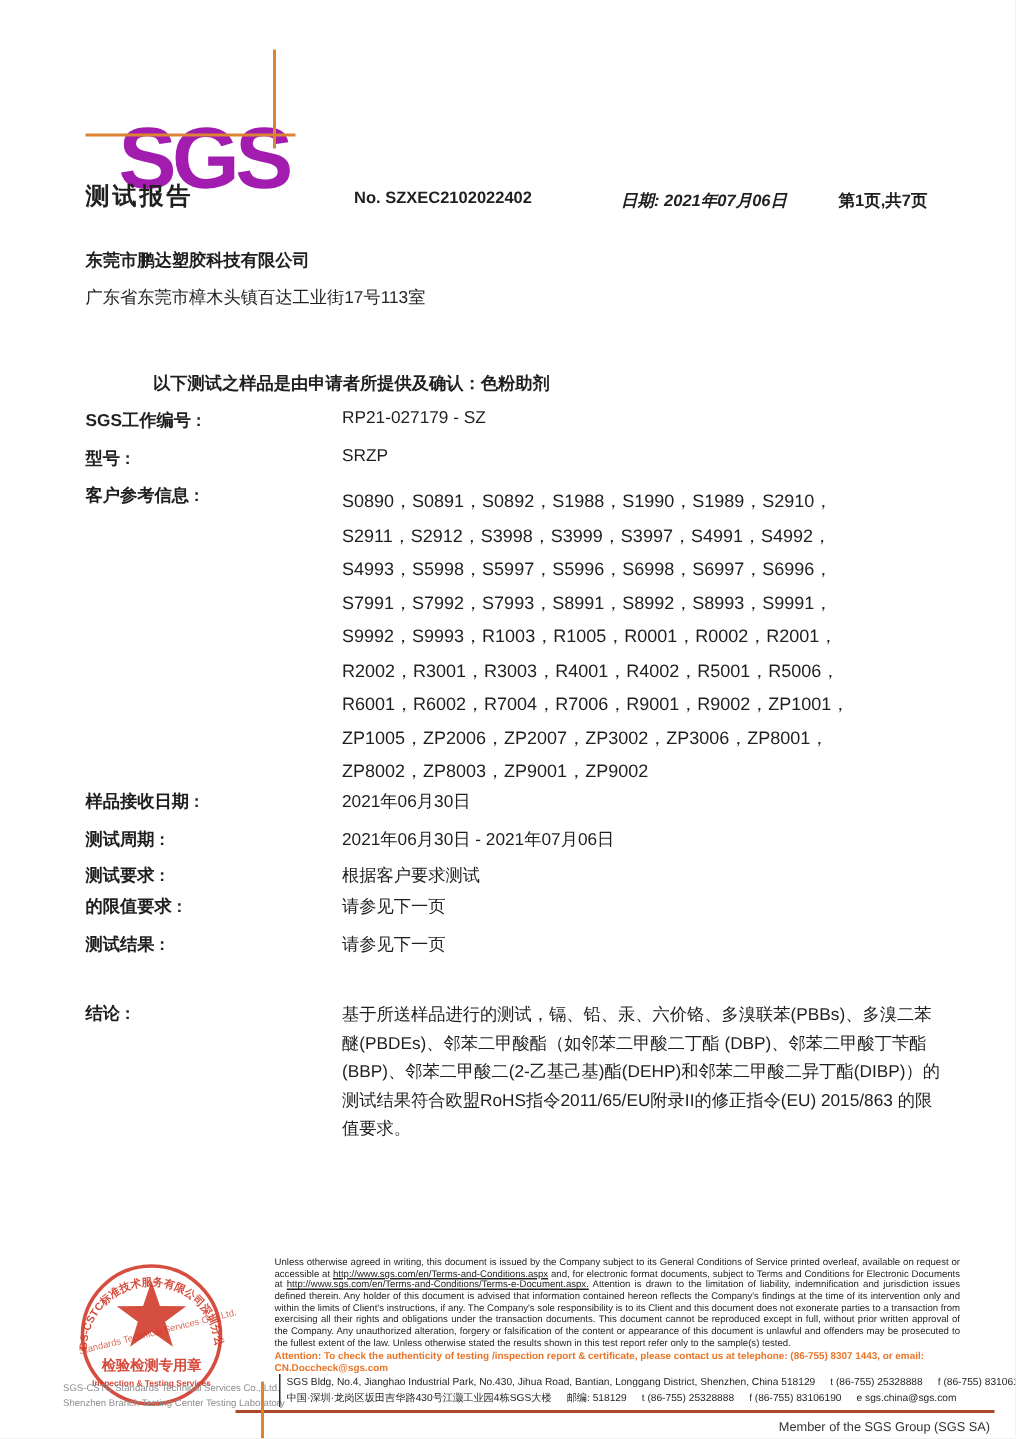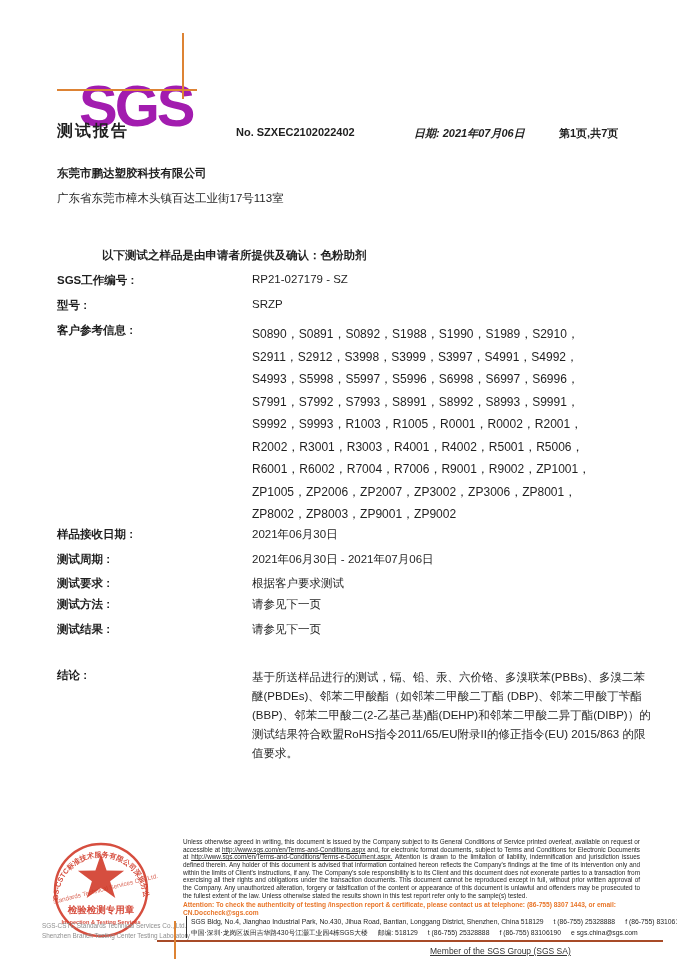--- a/index.html
+++ b/index.html
@@ -23,21 +23,21 @@
   .doc-title   { position:absolute; left:57px;  top:121px; font-size:16px; font-weight:bold; letter-spacing:2px; }
   .report-no   { position:absolute; left:236px; top:126px; font-size:11px; font-weight:bold; }
   .report-date { position:absolute; left:414px; top:126px; font-size:11px; font-weight:bold;font-style:italic; }
   .page-info   { position:absolute; left:559px; top:126px; font-size:11px; font-weight:bold; }
   
   .applicant-name    { position:absolute; left:57px; top:166px; font-size:11.5px; font-weight:bold; }
   .applicant-address { position:absolute; left:57px; top:191px; font-size:11.5px; font-weight:normal; }
   
   .sample-statement { position:absolute; left:57px; top:248px; font-size:11.5px; font-weight:bold;margin-left:45px; }
   
-  .frow { position:absolute; left:57px; width:572px; display:flex;gap:24px; }
+  .frow { position:absolute; left:57px; width:572px; display:flex; }
   .flabel { width:171px; font-size:11.5px; font-weight:bold; flex:none; }
   .fvalue { flex:1; font-size:11.5px; }
   .ref-line { line-height:22.5px; font-size:12px; }
   .frow-job      { top:273px; }
   .frow-model    { top:298px; }
   .frow-ref      { top:323px; }
   .frow-received { top:527px; }
   .frow-period   { top:552px;justify-content:space-between; }
   .frow-request  { top:576px; }
   .frow-method   { top:597px; }
@@ -58,22 +58,22 @@
     position:absolute; left:186px; top:916px; width:453px;
     border-left:1.5px solid #2a2a2a; padding-left:4px;
     font-size:6.8px; line-height:1.65; color:#1e1e1e;
   }
   .addr-row { display:flex; white-space:nowrap; }
   .addr-row .gap { flex:none; width:10px; }
   .addr-main { flex:none; }
   .footer-hline { position:absolute; left:157px; top:940px; width:506px; height:2px; background:#a84b28; }
   .footer-vline { position:absolute; left:174px; top:921px; width:2px;  height:38px;  background:#dd8334; }
   .member-line {
-    position:absolute; left:430px; top:946px; width:230px; text-align:left;
-    font-size:8.5px; color:#333;text-decoration:underline;
+    position:absolute; left:430px; top:946px; width:230px; text-align:right;
+    font-size:8.5px; color:#333;
   }
   
   .stamp-svg { position:absolute; left:38px; top:838px; }
   .stamp-diagonal {
     position:absolute; left:52px; top:898px; width:150px;
     font-size:6.3px; color:rgba(205,55,35,0.75);
     transform:rotate(-14deg); transform-origin:left top; white-space:nowrap;
   }
   .stamp-company {
     position:absolute; left:42px; top:921px; width:150px;
@@ -133,21 +133,21 @@
     <div class="flabel">测试周期 :</div>
     <div class="fvalue">2021年06月30日 - 2021年07月06日</div>
   </div>
 
   <div class="frow frow-request">
     <div class="flabel">测试要求 :</div>
     <div class="fvalue">根据客户要求测试</div>
   </div>
 
   <div class="frow frow-method">
-    <div class="flabel">测试方法 :</div>
+    <div class="flabel">的限值要求 :</div>
     <div class="fvalue">请参见下一页</div>
   </div>
 
   <div class="frow frow-result">
     <div class="flabel">测试结果 :</div>
     <div class="fvalue">请参见下一页</div>
   </div>
 
   <div class="frow frow-concl">
     <div class="flabel">结论 :</div>

